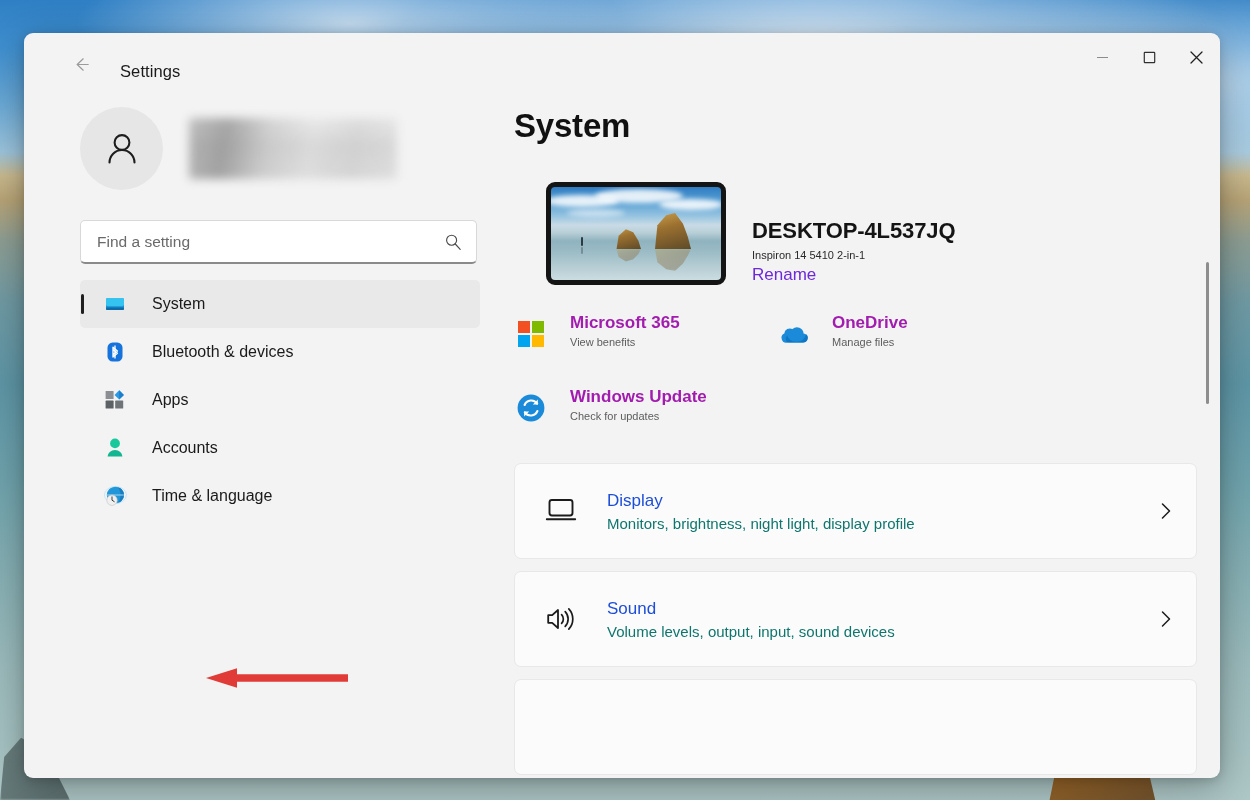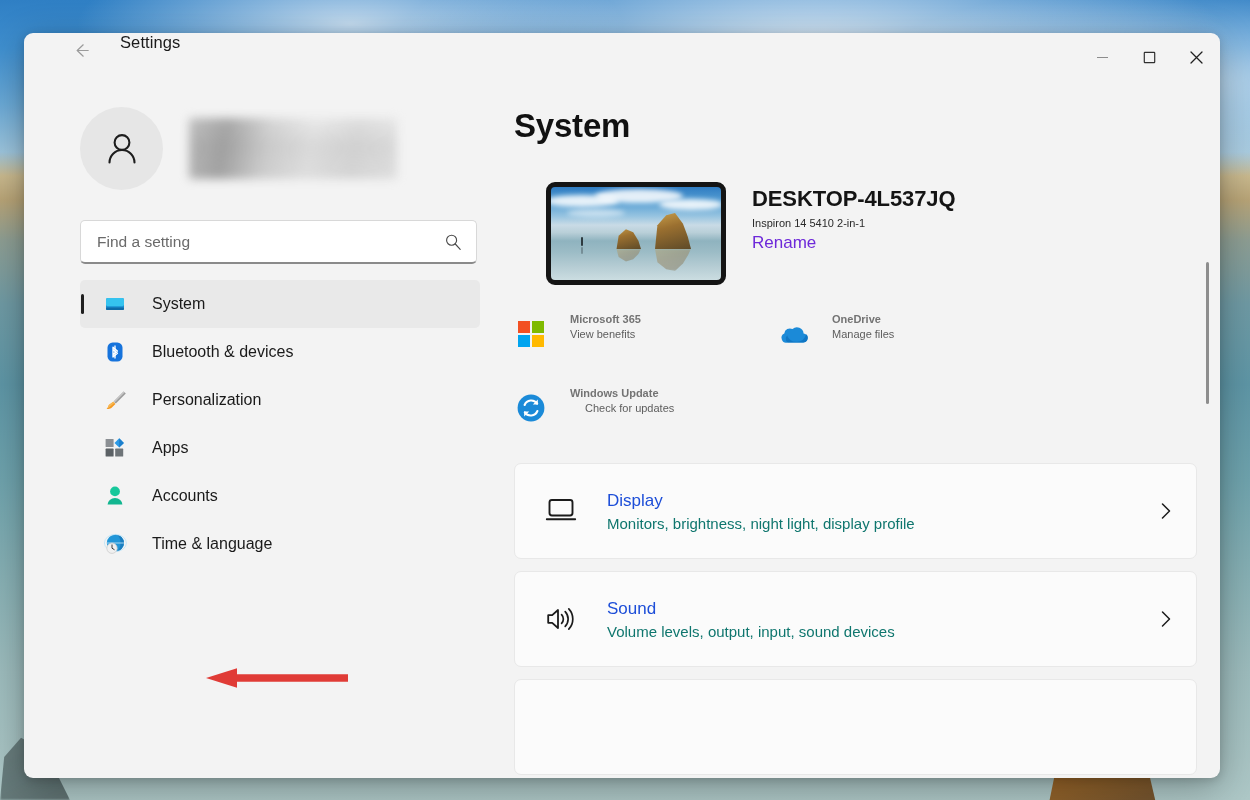--- a/index.html
+++ b/index.html
@@ -65,21 +65,21 @@
     overflow: hidden;
     display: flex;
     flex-direction: column;
   }
 
   
   #titlebar {
     height: 48px;
     flex: 0 0 48px;
     display: flex;
-    align-items: flex-start;
+    align-items: flex-end;
     position: relative;
   }
   #back-button {
     width: 38px; height: 34px;
     margin-left: 38px;
     display: flex; align-items: center; justify-content: center;
     border-radius: 5px;
   }
   #back-button svg { display: block; }
   #window-title {
@@ -217,21 +217,21 @@
     margin: 26px 0 0 0;
     font-size: 33px;
     font-weight: bold;
     color: #111;
     letter-spacing: -0.2px;
   }
 
   
   #device-row {
     display: flex;
-    align-items: flex-start;
+    align-items: flex-end;
     margin-top: 37px;
     padding-left: 32px;
   }
   #device-thumb {
     width: 180px; height: 103px;
     flex: 0 0 180px;
     border: 5px solid #141414;
     border-radius: 9px;
     overflow: hidden;
     position: relative;
@@ -295,23 +295,23 @@
     min-height: 56px;
   }
   .ql-icon {
     width: 34px; height: 34px;
     flex: 0 0 34px;
     display: flex; align-items: center; justify-content: center;
     margin-top: 4px;
   }
   .ql-text { margin-left: 22px; }
   .ql-title {
-    font-size: 11px;
+    font-size: 17px;
     font-weight: bold;
-    color: #737373;
+    color: #a21caf;
   }
   .ql-sub {
     margin-top: 3px;
     font-size: 11px;
     color: #5d5d5d;
   }
 
   
   #cards { margin-top: 26px; width: 683px; }
   .card {
@@ -436,31 +436,20 @@
               <svg width="24" height="24" viewBox="0 0 24 24">
                 <rect x="4.5" y="2.5" width="15" height="19" rx="5.2" fill="#1673dc"></rect>
                 <path d="M10 7.2 L14.4 11 L10 14.8 Z M10 17 L14.4 13.2 L10 9.4 Z" fill="none" stroke="#ffffff" stroke-width="1.35" stroke-linejoin="round"></path>
                 <path d="M12 5.6 V18.4" stroke="#ffffff" stroke-width="1.35"></path>
               </svg>
             </span>
             <span class="nav-label">Bluetooth &amp; devices</span>
           </div>
 
 
-          <div class="nav-item">
-            <span class="nav-icon">
-              <svg width="24" height="24" viewBox="0 0 24 24">
-                <path d="M20.6 3.4 L10.6 13.4 L12.8 15.6 L22.8 5.6 Z" fill="#9a9a9a"></path>
-                <path d="M20.6 3.4 L21.6 4.4 L11.6 14.4 L10.6 13.4 Z" fill="#c6c6c6"></path>
-                <path d="M10.2 13.8 L12.4 16.0 L8.6 19.8 C7.4 21.0 5.0 21.4 3.6 20.4 C5.1 19.6 5.3 18.1 5.8 16.9 Z" fill="#f59a23"></path>
-                <path d="M10.2 13.8 L11.3 14.9 L6.6 19.0 C6.2 19.5 5.4 20.2 4.6 20.6 C5.2 19.8 5.4 18.4 5.8 16.9 Z" fill="#f7b955"></path>
-              </svg>
-            </span>
-            <span class="nav-label">Personalization</span>
-          </div>
 
           <div class="nav-item">
             <span class="nav-icon">
               <svg width="24" height="24" viewBox="0 0 24 24">
                 <rect x="2.6" y="3.0" width="8.0" height="8.0" rx="0.6" fill="#8b8f93"></rect>
                 <rect x="2.6" y="12.6" width="8.0" height="8.0" rx="0.6" fill="#5b6165"></rect>
                 <rect x="12.2" y="12.6" width="8.0" height="8.0" rx="0.6" fill="#6e7478"></rect>
                 <path d="M16.2 2.2 L20.9 6.9 L16.2 11.6 L11.5 6.9 Z" fill="#2b9ae6"></path>
                 <path d="M16.2 2.2 L20.9 6.9 L16.2 11.6 Z" fill="#1d7fcc"></path>
               </svg>
@@ -566,21 +555,21 @@
                 <svg width="30" height="30" viewBox="0 0 30 30">
                   <circle cx="15" cy="15" r="13.4" fill="#1b8ad8"></circle>
                   <path d="M8.6 12.0 A7.2 7.2 0 0 1 21.2 10.6" fill="none" stroke="#ffffff" stroke-width="2.1" stroke-linecap="round"></path>
                   <path d="M21.4 18.0 A7.2 7.2 0 0 1 8.8 19.4" fill="none" stroke="#ffffff" stroke-width="2.1" stroke-linecap="round"></path>
                   <path d="M21.8 6.4 L21.8 11.4 L16.8 11.4 Z" fill="#ffffff"></path>
                   <path d="M8.2 23.6 L8.2 18.6 L13.2 18.6 Z" fill="#ffffff"></path>
                 </svg>
               </span>
               <span class="ql-text">
                 <span class="ql-title" style="display:block;">Windows Update</span>
-                <span class="ql-sub" style="display:block;margin-left:15px;">Check for updates</span>
+                <span class="ql-sub" style="display:block;">Check for updates</span>
               </span>
             </div>
           </div>
         </div>
 
         <div id="cards">
 
           <div class="card">
             <span class="card-icon">
               <svg width="32" height="30" viewBox="0 0 32 30">

